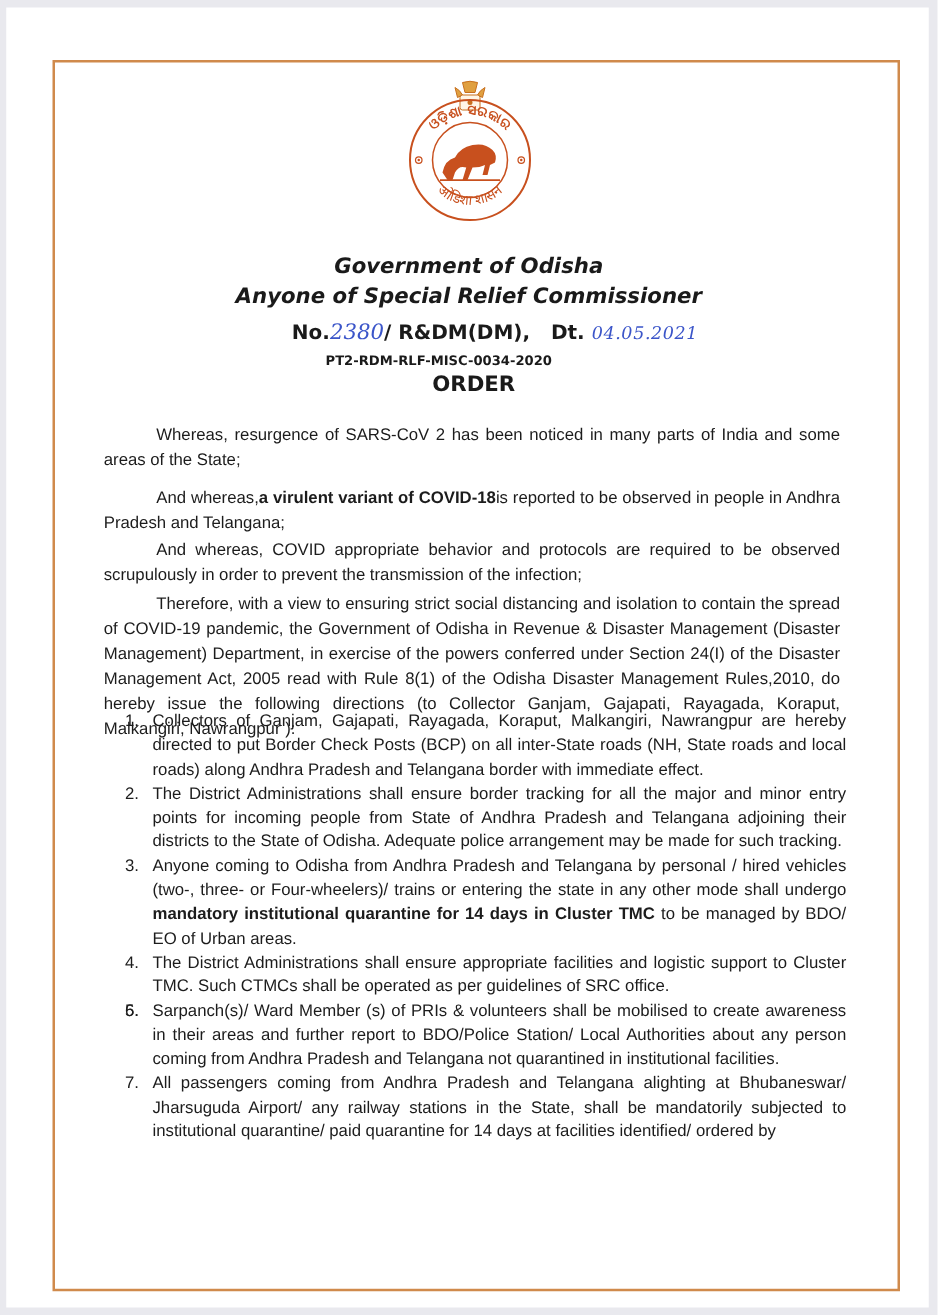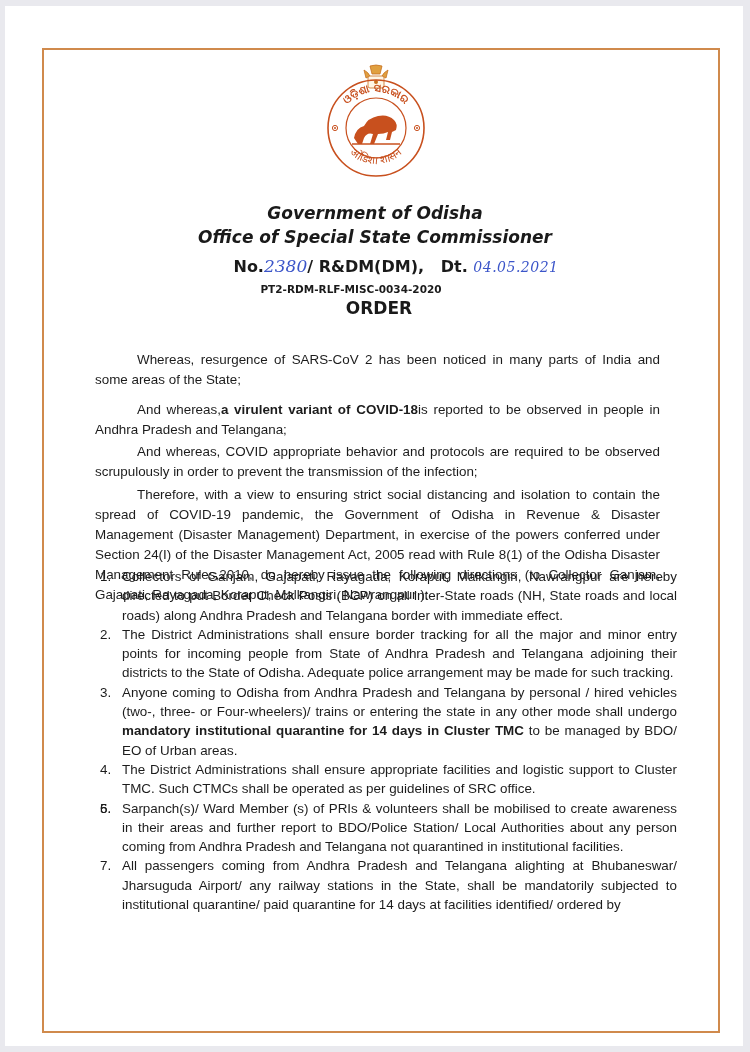--- a/index.html
+++ b/index.html
@@ -31,21 +31,21 @@
   .hand { font-family: "DejaVu Serif", serif; font-weight: normal; color: #3b55c9; font-style: italic; font-size: 17px; }
   .hand.date { font-size: 14px; letter-spacing: 0.5px; }
   .fileno { position: absolute; top: 283px; left: 0; width: 692px; text-align: center; font-size: 10.5px; font-weight: bold; color:#1a1a1a; padding-left: 10px; box-sizing: border-box;}
   .order { position: absolute; top: 298px; left: 0; width: 750px; text-align: center; font-size: 17px; font-weight: bold; color:#1a1a1a; padding-left: 8px; box-sizing: border-box;}
   .body-text {
     position: absolute; left: 79px; width: 597px;
     font-family: "Liberation Sans", sans-serif;
     font-size: 13.4px; line-height: 20px; color: #1c1c1c;
     text-align: justify;
   }
-  .para { text-indent: 42px; margin: 16px; }
+  .para { text-indent: 42px; margin: 4px; }
   .p1 { top: 334px; }
   .p2 { top: 384px; }
   .p3 { top: 426px; }
   .p4 { top: 469px; }
   .list {
     position: absolute; left: 100px; width: 577px; top: 567px;
     font-family: "Liberation Sans", sans-serif;
     font-size: 13.4px; line-height: 19.3px; color: #1c1c1c;
     margin: 0; padding: 0; list-style: none;
   }
@@ -87,21 +87,21 @@
   </defs>
   <text font-size="11" fill="#c8501e" font-family="DejaVu Sans, sans-serif" font-weight="bold">
     <textPath href="#arcTop" startOffset="50%" text-anchor="middle">ଓଡ଼ିଶା ସରକାର</textPath>
   </text>
   <text font-size="11" fill="#c8501e" font-family="DejaVu Sans, sans-serif">
     <textPath href="#arcBot" startOffset="50%" text-anchor="middle">ओडिशा शासन</textPath>
   </text>
 </svg>
 
 <div class="heading h1">Government of Odisha</div>
-<div class="heading h2">Office of Special State Commissioner</div>
+<div class="heading h2">Anyone of Special Relief Commissioner</div>
 
 <div class="refline">
   <span>No.</span><span class="hand">2380</span><span>/ R&amp;DM(DM),</span>&nbsp;&nbsp;
   <span>Dt.</span>
   <span class="hand date">04.05.2021</span>
 </div>
 <div class="fileno">PT2-RDM-RLF-MISC-0034-2020</div>
 <div class="order">ORDER</div>
 
 <div class="body-text p1">

